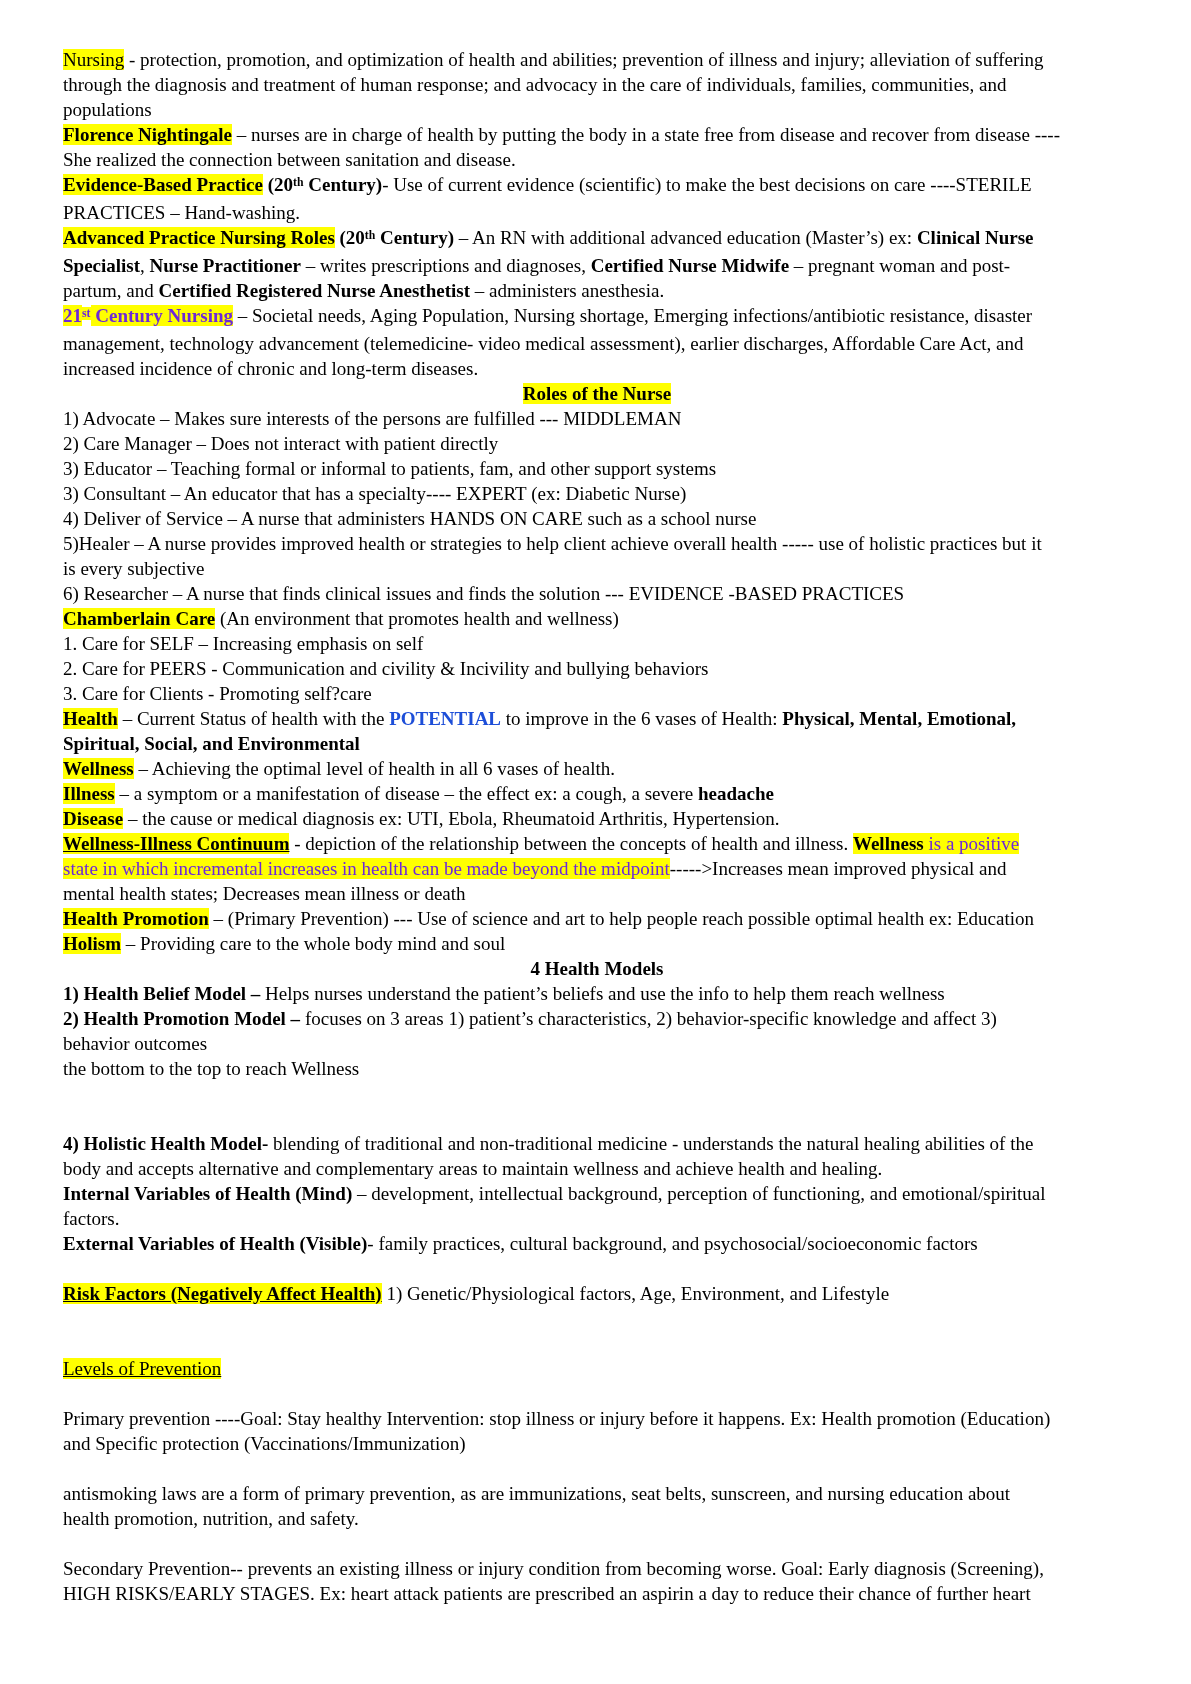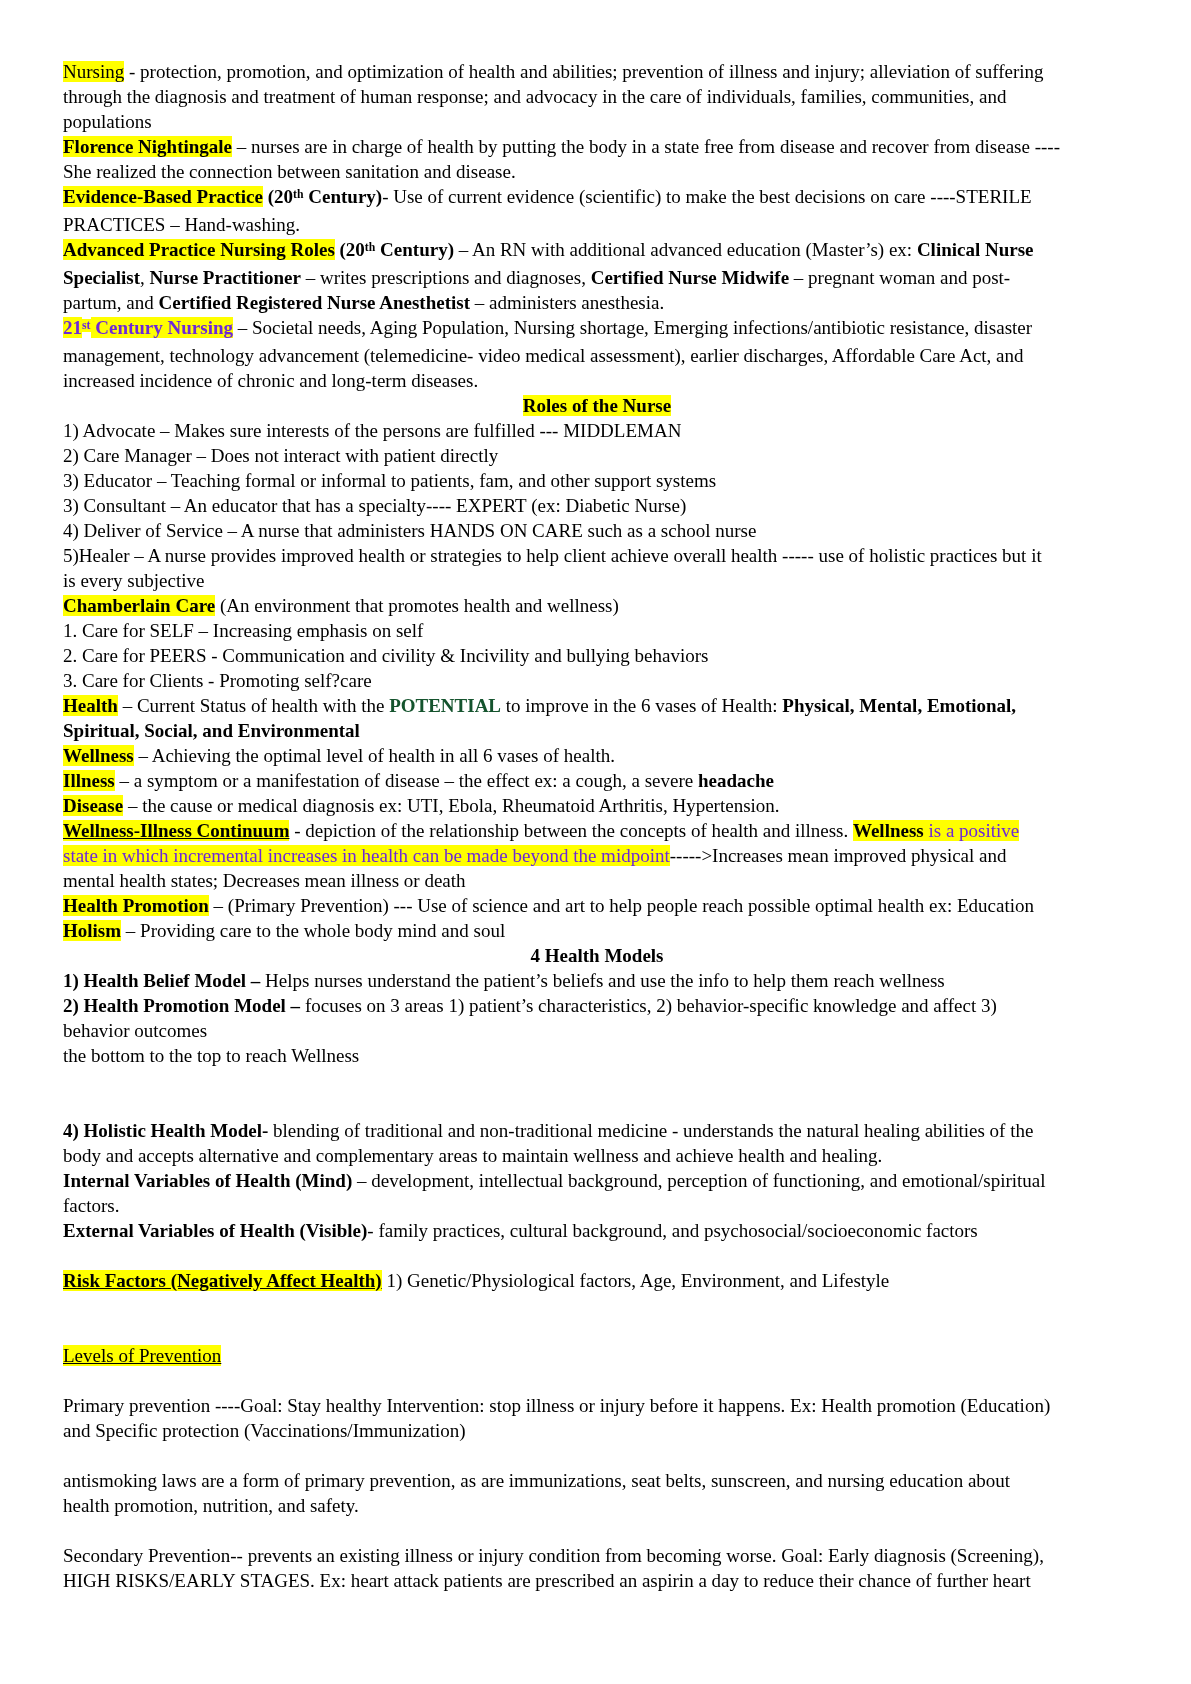--- a/index.html
+++ b/index.html
@@ -1,35 +1,35 @@
 <!DOCTYPE html>
 <html><head>
 <meta charset="utf-8">
 <style>
   html,body{margin:0;padding:0;background:#ffffff;}
   .page{
     width:1191px;
     height:1684px;
     box-sizing:border-box;
     background:#ffffff;
-    padding:59px 60px 0 63px;
+    padding:47px 60px 0 63px;
     overflow:hidden;
   }
   .doc{
     font-family:"Liberation Serif","DejaVu Serif",serif;
     font-size:19px;
     line-height:25px;
     color:#000000;
   }
   .line{white-space:pre;min-height:25px;}
   .center{text-align:center;}
   .b{font-weight:700;}
   .h{background:#ffff00;}
   .u{text-decoration:underline;text-align:right;}
-  .r{color:#14532d;}
+  .r{color:#1d4ed8;}
   .o{color:#6d28d9;}
   .s{font-size:0.62em;position:relative;top:-0.45em;}
 </style>
 </head>
 <body>
 
 <div class="page">
   <div class="doc">
       <div class="line"><span class="h">Nursing</span><span class=""> - protection, promotion, and optimization of health and abilities; prevention of illness and injury; alleviation of suffering</span></div>
       <div class="line"><span class="">through the diagnosis and treatment of human response; and advocacy in the care of individuals, families, communities, and</span></div>
@@ -45,20 +45,21 @@
       <div class="line"><span class="">management, technology advancement (telemedicine- video medical assessment), earlier discharges, Affordable Care Act, and</span></div>
       <div class="line"><span class="">increased incidence of chronic and long-term diseases.</span></div>
       <div class="line center"><span class="b h">Roles of the Nurse</span></div>
       <div class="line"><span class="">1) Advocate – Makes sure interests of the persons are fulfilled --- MIDDLEMAN</span></div>
       <div class="line"><span class="">2) Care Manager – Does not interact with patient directly</span></div>
       <div class="line"><span class="">3) Educator – Teaching formal or informal to patients, fam, and other support systems</span></div>
       <div class="line"><span class="">3) Consultant – An educator that has a specialty---- EXPERT (ex: Diabetic Nurse)</span></div>
       <div class="line"><span class="">4) Deliver of Service – A nurse that administers HANDS ON CARE such as a school nurse</span></div>
       <div class="line"><span class="">5)Healer – A nurse provides improved health or strategies to help client achieve overall health ----- use of holistic practices but it</span></div>
       <div class="line"><span class="">is every subjective</span></div>
+      <div class="line"><span class="">6) Researcher – A nurse that finds clinical issues and finds the solution --- EVIDENCE -BASED PRACTICES</span></div>
       <div class="line"><span class="b h">Chamberlain Care</span><span class=""> (An environment that promotes health and wellness)</span></div>
       <div class="line"><span class="">1. Care for SELF – Increasing emphasis on self</span></div>
       <div class="line"><span class="">2. Care for PEERS - Communication and civility &amp; Incivility and bullying behaviors</span></div>
       <div class="line"><span class="">3. Care for Clients - Promoting self?care</span></div>
       <div class="line"><span class="b h">Health</span><span class=""> – Current Status of health with the </span><span class="b r">POTENTIAL</span><span class=""> to improve in the 6 vases of Health: </span><span class="b">Physical, Mental, Emotional,</span></div>
       <div class="line"><span class="b">Spiritual, Social, and Environmental</span></div>
       <div class="line"><span class="b h">Wellness</span><span class=""> – Achieving the optimal level of health in all 6 vases of health.</span></div>
       <div class="line"><span class="b h">Illness</span><span class=""> – a symptom or a manifestation of disease – the effect ex: a cough, a severe </span><span class="b">headache</span></div>
       <div class="line"><span class="b h">Disease</span><span class=""> – the cause or medical diagnosis ex: UTI, Ebola, Rheumatoid Arthritis, Hypertension.</span></div>
       <div class="line"><span class="b h u">Wellness-Illness Continuum</span><span class=""> - depiction of the relationship between the concepts of health and illness. </span><span class="b h">Wellness</span><span class="h o"> is a positive</span></div>

